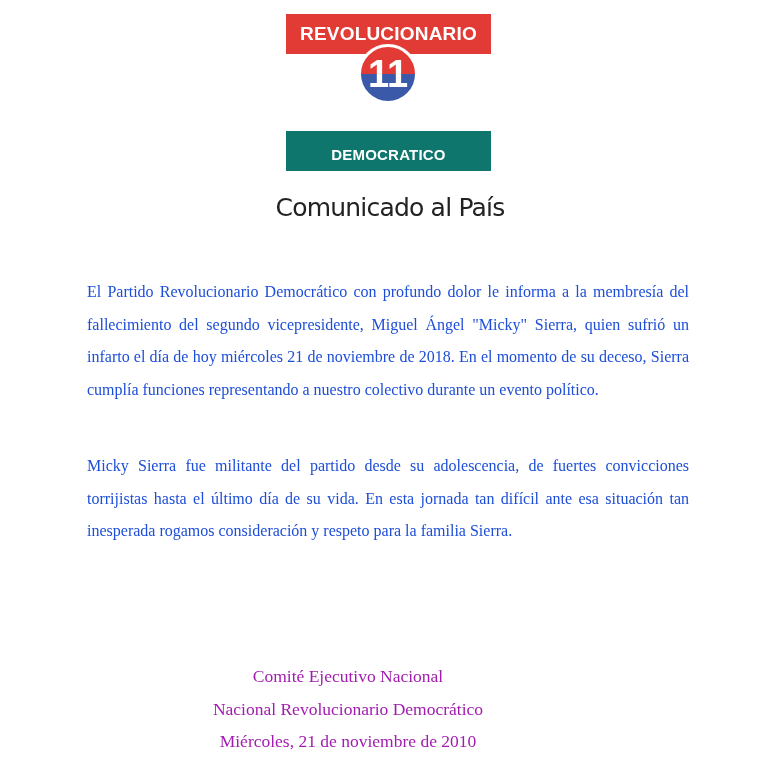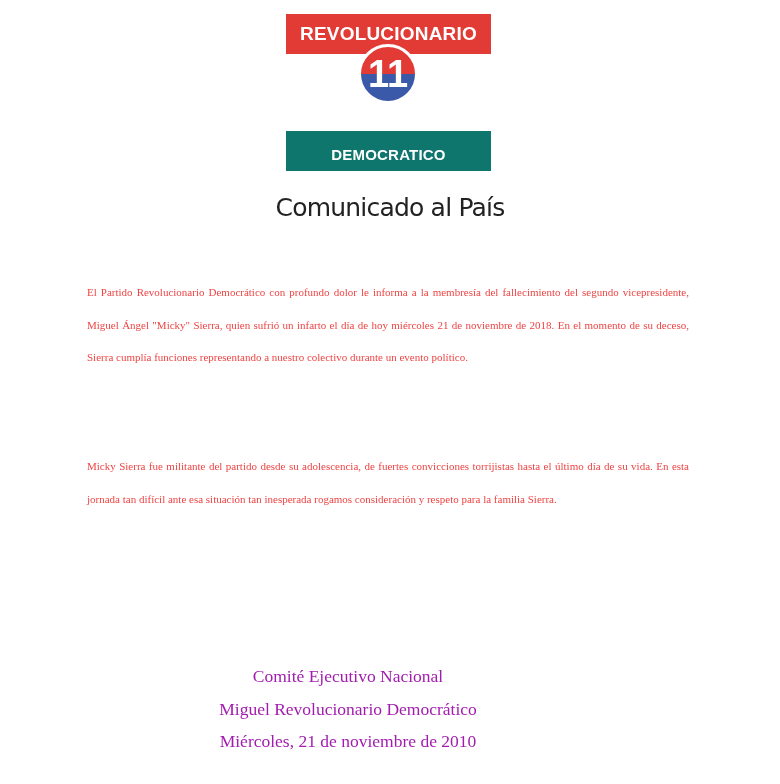--- a/index.html
+++ b/index.html
@@ -74,24 +74,24 @@
       font-family: "DejaVu Sans", sans-serif;
       font-size: 25px;
       color: #222222;
       letter-spacing: -0.8px;
     }
     .body-text {
       position: absolute;
       left: 87px;
       width: 602px;
       font-family: "Liberation Serif", serif;
-      font-size: 11px;
+      font-size: 16px;
       line-height: 32.5px;
       text-align: justify;
-      color: #ef4444;
+      color: #1d4ed8;
     }
     .p1 { top: 276px; }
     .p2 { top: 450px; }
     .signature {
       position: absolute;
       left: 0;
       top: 660px;
       width: 696px;
       text-align: center;
       font-family: "Liberation Serif", serif;
@@ -116,15 +116,15 @@
   </div>
 </div>
 
 <div class="title">Comunicado al País</div>
 
 <div class="body-text p1">El Partido Revolucionario Democrático con profundo dolor le informa a la membresía del fallecimiento del segundo vicepresidente, Miguel Ángel "Micky" Sierra, quien sufrió un infarto el día de hoy miércoles 21 de noviembre de 2018. En el momento de su deceso, Sierra cumplía funciones representando a nuestro colectivo durante un evento político.</div>
 <div class="body-text p2">Micky Sierra fue militante del partido desde su adolescencia, de fuertes convicciones torrijistas hasta el último día de su vida. En esta jornada tan difícil ante esa situación tan inesperada rogamos consideración y respeto para la familia Sierra.</div>
 
 <div class="signature">
   <div>Comité Ejecutivo Nacional</div>
-  <div>Miguel Revolucionario Democrático</div>
+  <div>Nacional Revolucionario Democrático</div>
   <div>Miércoles, 21 de noviembre de 2010</div>
 </div>
 
 </body></html>

